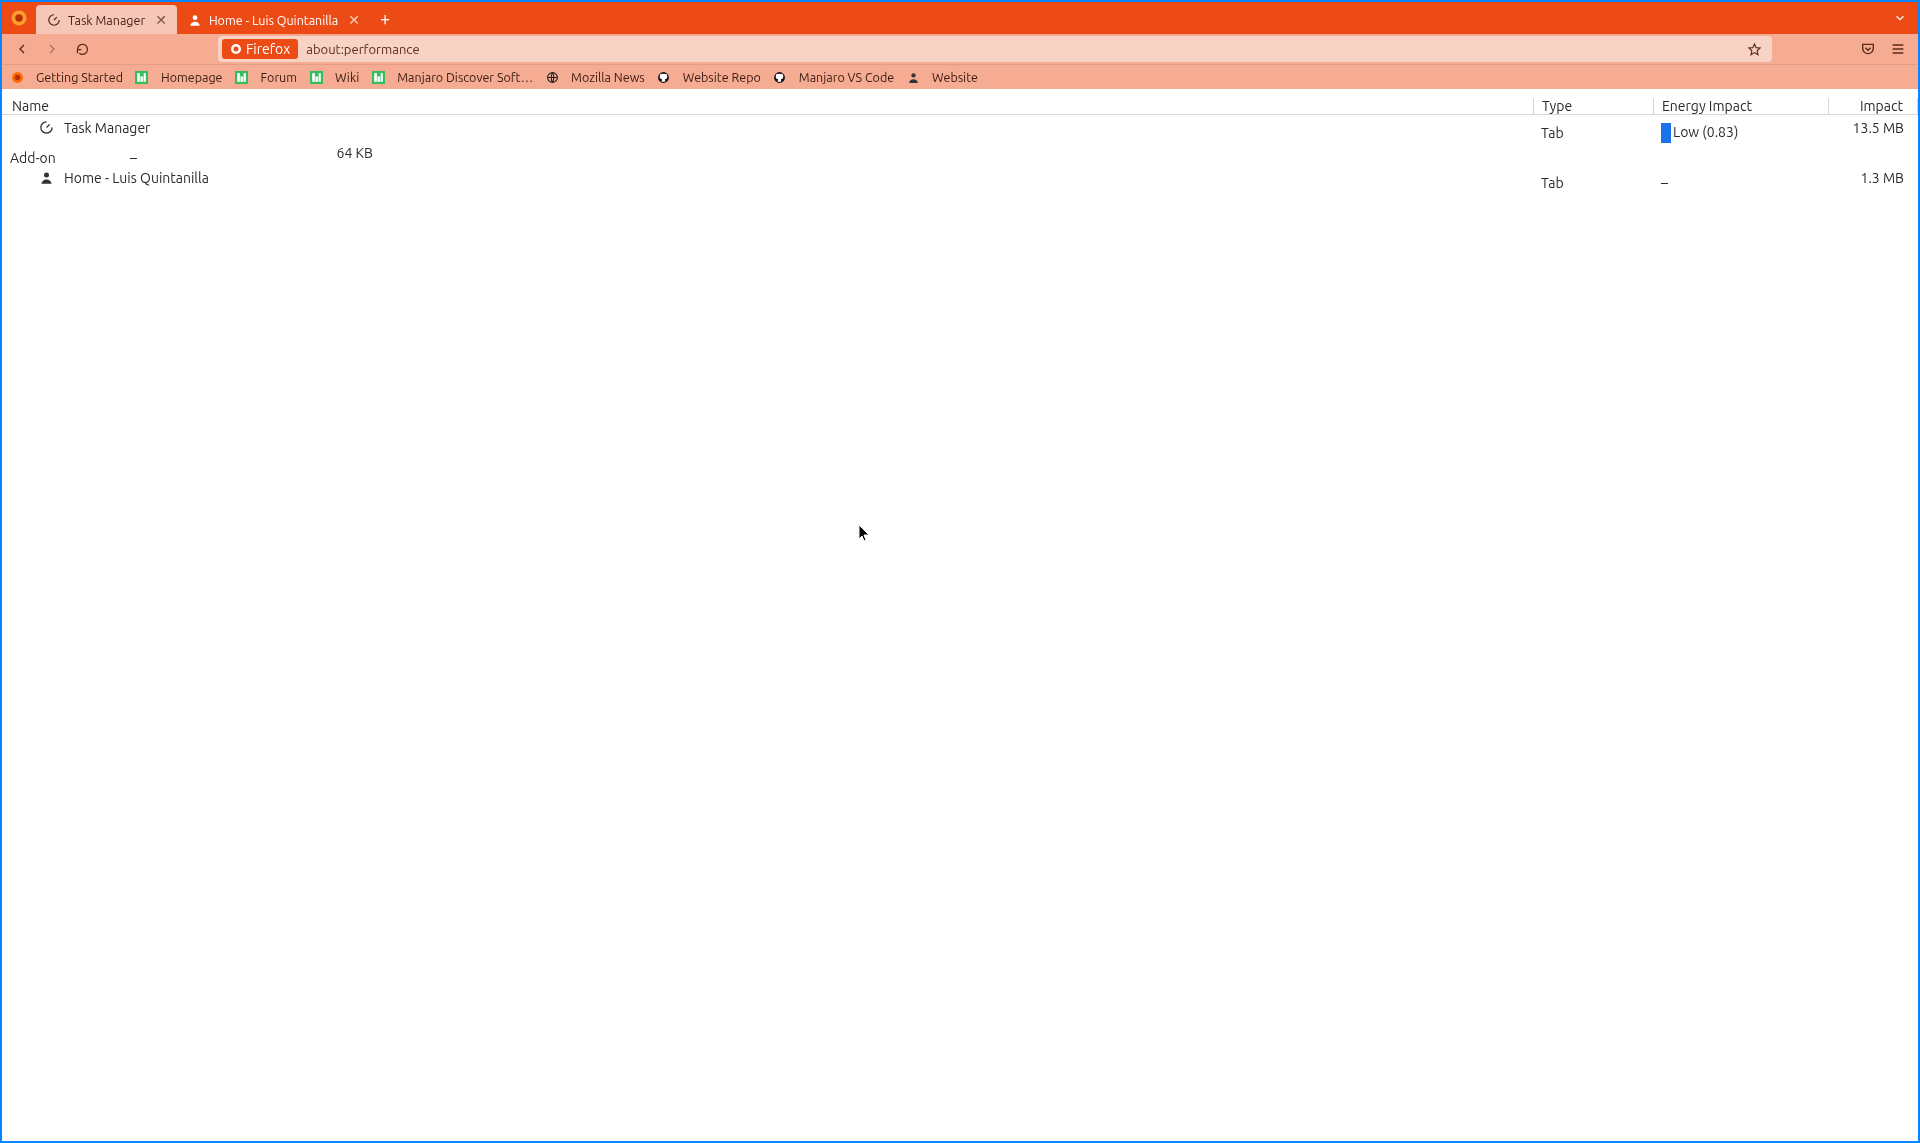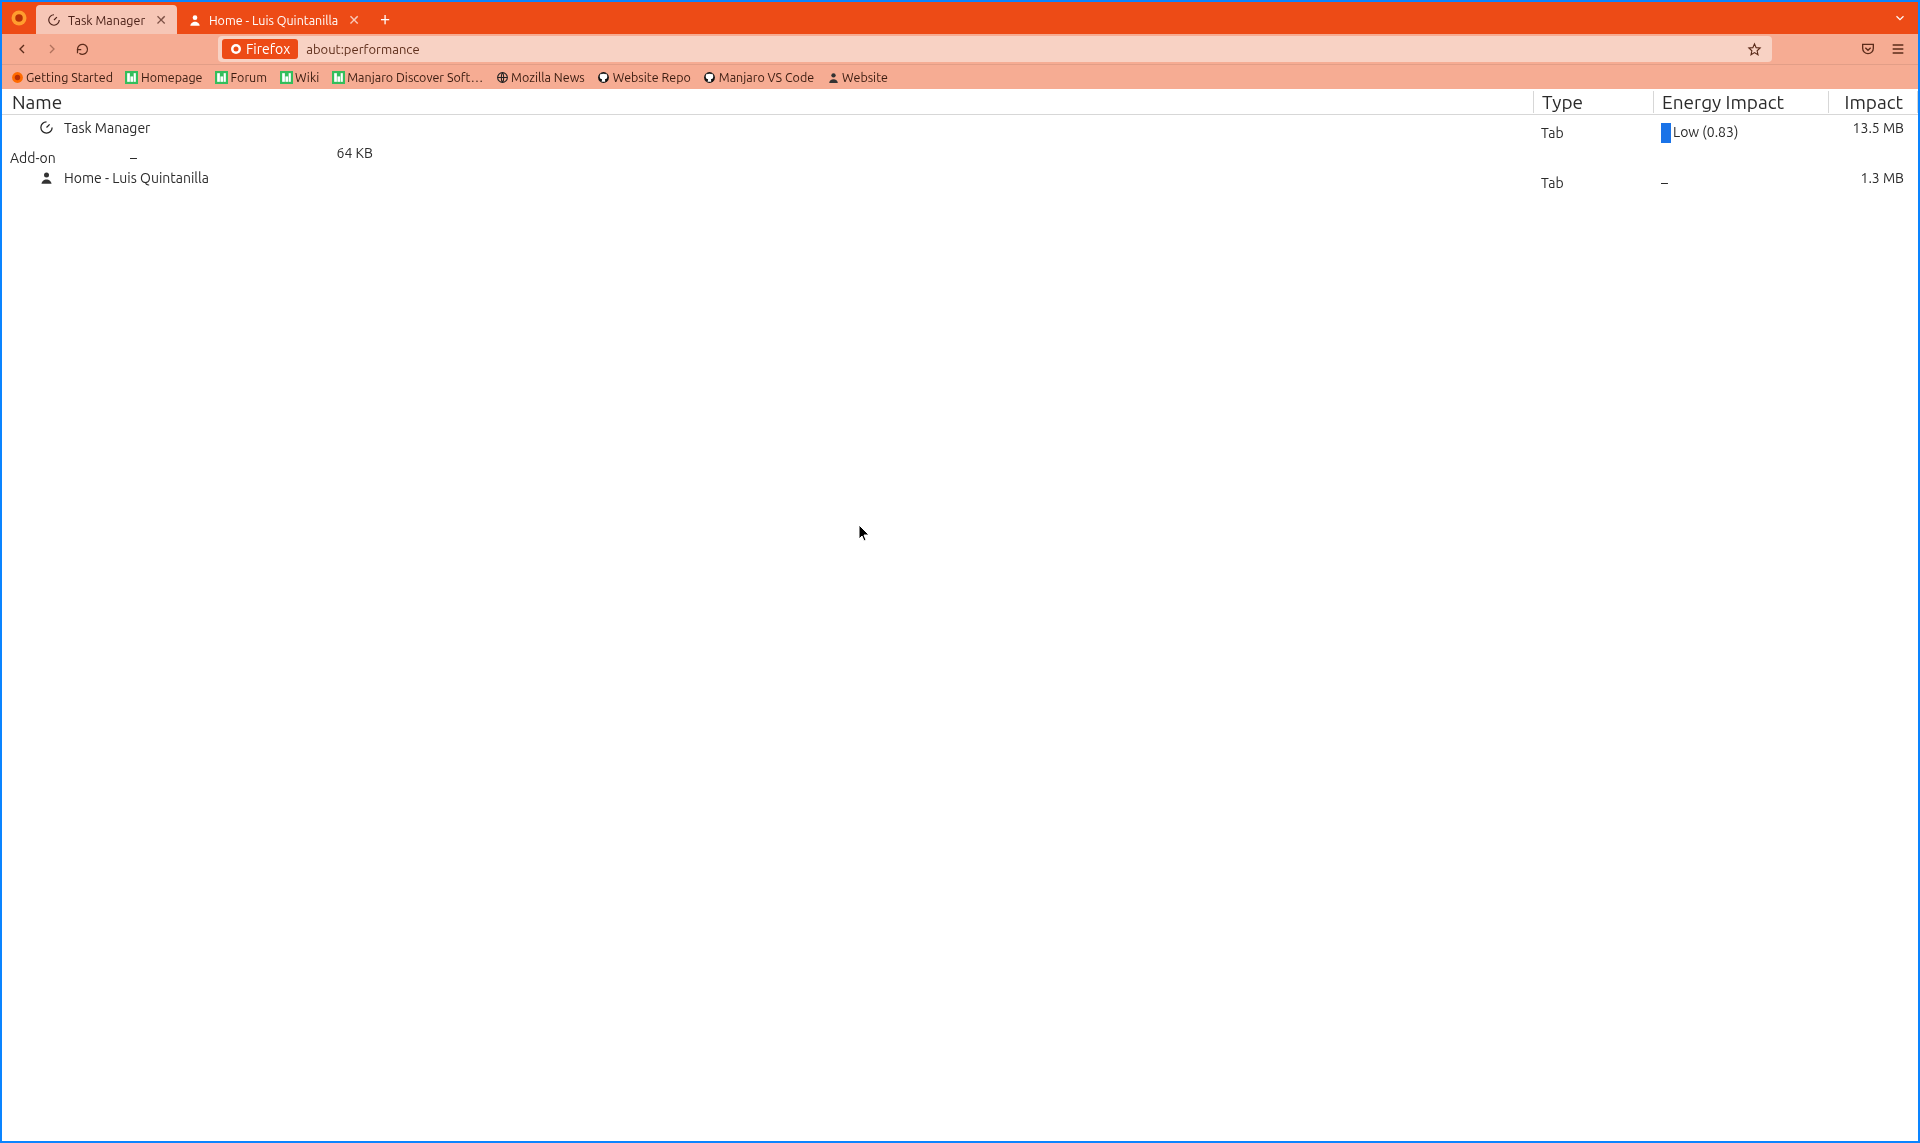--- a/index.html
+++ b/index.html
@@ -21,26 +21,26 @@
   .navbar { background: #f6ac93; height: 30px; display:flex; align-items:center; padding: 0 6px; gap:2px; }
   .navbtn { width:28px; height:26px; display:flex; align-items:center; justify-content:center; color:#5b2b1a; border-radius:4px; }
   .navbtn.disabled { opacity:.45; }
   .urlbar { flex:1; height:26px; background:#f8d2c4; border-radius:4px; display:flex; align-items:center; padding:0 4px; margin-left:120px; margin-right:80px; font-size:13px; color:#5e2e1b; }
   .urlbadge { background:#ed4b16; color:#fff; padding:2px 8px; border-radius:3px; font-size:14px; display:flex; align-items:center; gap:4px; margin-right:8px; }
   .urlstar { margin-left:auto; padding:0 6px; }
   .navrighticon { width:28px; height:26px; display:flex; align-items:center; justify-content:center; color:#5b2b1a; }
 
   
   .bookmarks { background:#f6ac93; height:25px; display:flex; align-items:center; padding:0 8px; gap:12px; font-size:12.5px; color:#3a1c10; border-top:1px solid rgba(0,0,0,.08); }
-  .bmitem { display:flex; align-items:flex-start; gap:2px; }
+  .bmitem { display:flex; align-items:flex-start; gap:12px; }
   .bmfav { width:14px; height:14px; display:inline-flex; align-items:center; justify-content:center; }
 
   
   .content { flex:1; background:#fff; }
-  .thead { display:flex; height:26px; align-items:center; border-bottom:1px solid #d7d7d7; font-size:19px; color:#2b2b2b; }
+  .thead { display:flex; height:26px; align-items:flex-end; border-bottom:1px solid #d7d7d7; font-size:14px; color:#2b2b2b; }
   .th, .td { padding:0 8px; }
   .col-name { flex:1; padding-left:10px; }
   .col-type { width:120px; border-left:1px solid #d7d7d7; }
   .col-energy { width:175px; border-left:1px solid #d7d7d7; }
   .col-memory { width:90px; text-align:right; border-left:1px solid #d7d7d7; padding-right:14px; }
   .thead .col-memory { border-right:1px solid #d7d7d7; }
   .trow { display:flex; height:25px; align-items:center; font-size:14px; color:#2b2b2b; }
   .trow .col-name { display:flex; align-items:center; gap:10px; padding-left:36px; }
   .rfav { width:16px; height:16px; display:flex; align-items:center; justify-content:center; }
   .energybar { display:inline-block; width:10px; height:20px; background:#1a73e8; margin-right:2px; vertical-align:middle; }

